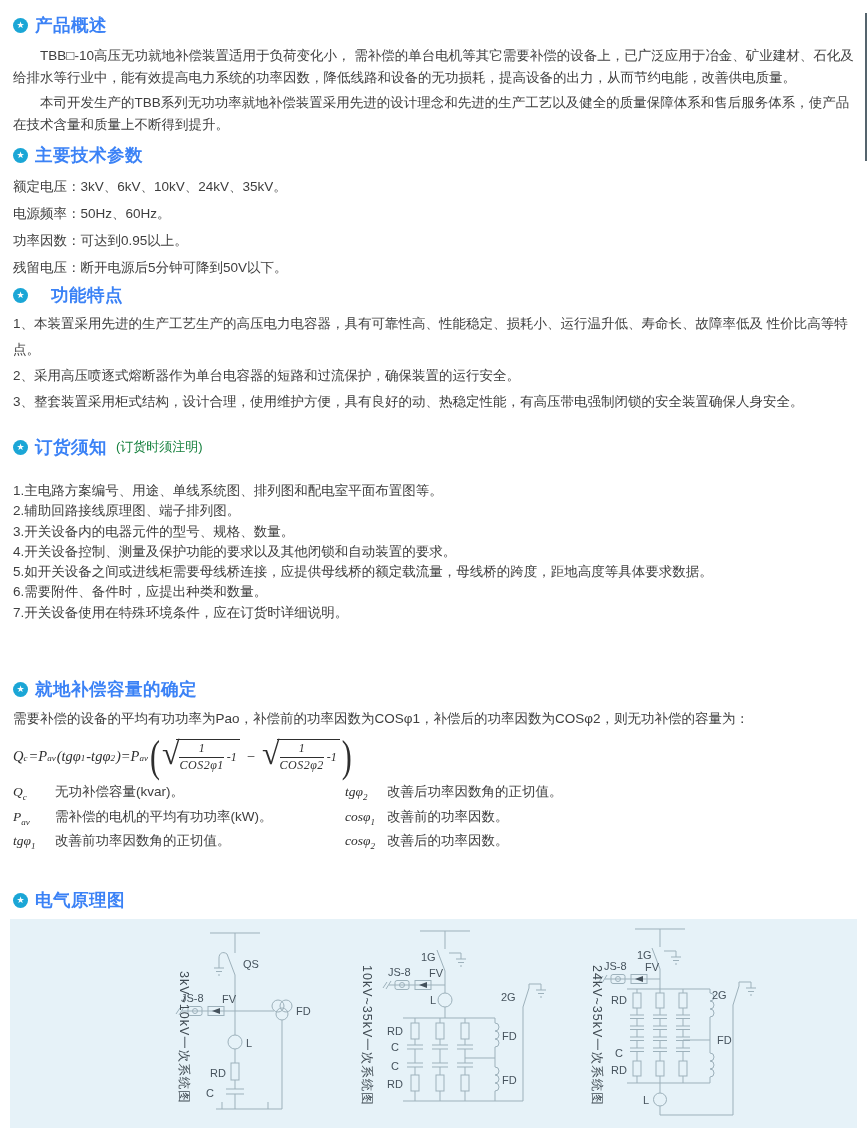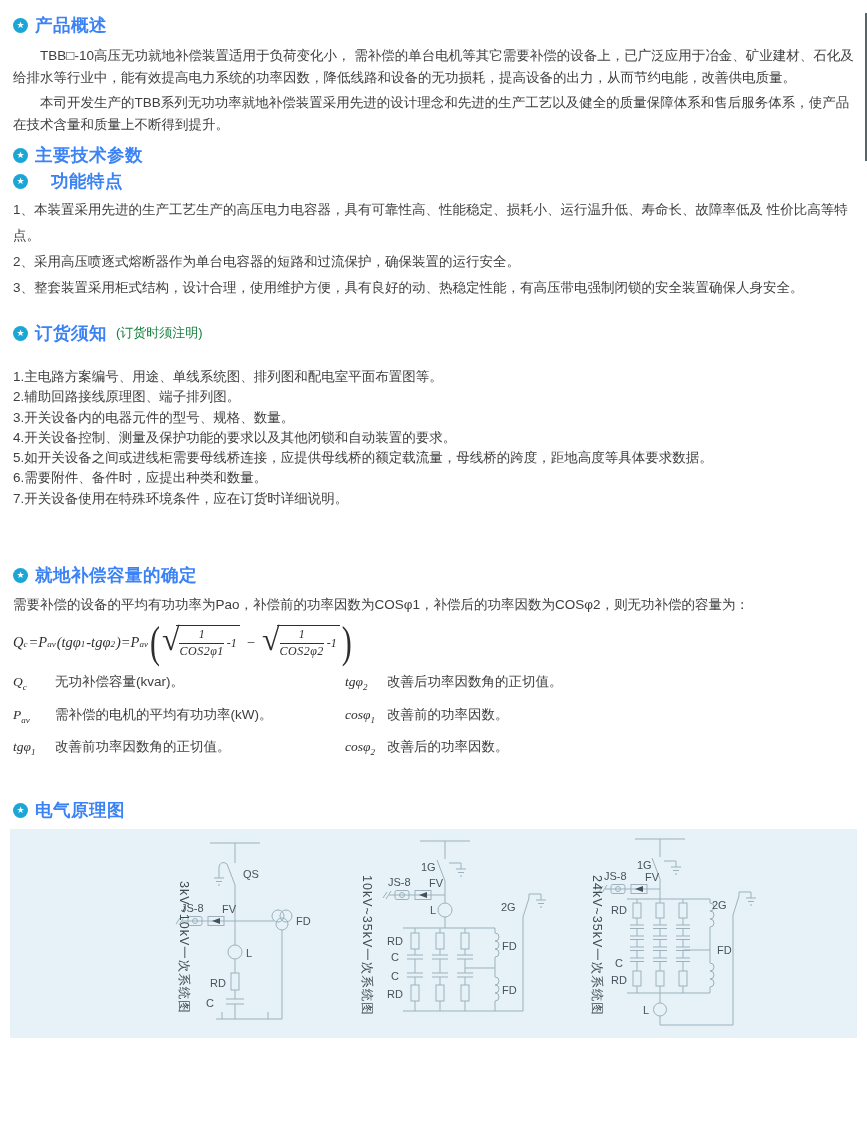--- a/index.html
+++ b/index.html
@@ -34,21 +34,21 @@
   .sqrt{display:inline-flex;align-items:center;margin:0 1px;}
   .rad{font-style:normal;font-size:32px;line-height:1;margin-right:-3px;transform:translateY(-3px);}
   .sqrt-body{display:inline-flex;align-items:center;border-top:1.3px solid #2e2e2e;padding:2px 3px 0 3px;gap:2px;}
   .frac{display:inline-flex;flex-direction:column;align-items:stretch;text-align:center;font-size:12px;line-height:1.15;}
   .frac .num{border-bottom:1px solid #2e2e2e;padding:0 3px 1px 3px;}
   .frac .den{padding-top:1px;letter-spacing:0.5px;}
   .mterm{font-size:12px;margin-left:1px;}
   .midminus{margin:0 6px;font-style:normal;}
   
   .defs{margin-top:2px;display:grid;grid-template-columns:322px 1fr;column-gap:10px;}
-  .def-row{display:flex;align-items:baseline;line-height:28px;font-size:13.5px;}
+  .def-row{display:flex;align-items:baseline;line-height:20px;font-size:13.5px;}
   .def-sym{font-family:"Liberation Serif","DejaVu Serif",serif;font-style:italic;font-size:13.5px;
     min-width:42px;color:#2e2e2e;}
   .def-sym sub{font-size:9px;}
   .def-desc{}
   
   .panel{position:relative;margin:7px -3px 0 -3px;height:209px;background:#e6f2f8;}
   .panel svg{position:absolute;top:4px;}
   .csvg{stroke:#9db1bb;fill:none;stroke-width:1;}
   .clabel{font-family:"Liberation Sans","DejaVu Sans",sans-serif;font-size:11px;fill:#45525c;
     stroke:none;font-style:normal;}
@@ -67,20 +67,26 @@
       <span class="sec-title">产品概述</span>
     </div>
     <div class="paras">
       <p class="para">TBB□-10高压无功就地补偿装置适用于负荷变化小， 需补偿的单台电机等其它需要补偿的设备上，已广泛应用于冶金、矿业建材、石化及给排水等行业中，能有效提高电力系统的功率因数，降低线路和设备的无功损耗，提高设备的出力，从而节约电能，改善供电质量。</p>
       <p class="para">本司开发生产的TBB系列无功功率就地补偿装置采用先进的设计理念和先进的生产工艺以及健全的质量保障体系和售后服务体系，使产品在技术含量和质量上不断得到提升。</p>
     </div>
 
     <div class="sec-head mt2">
       <span class="star-icon"></span>
       <span class="sec-title">主要技术参数</span>
+    </div>
+    <div class="speclist">
+      <div class="spec-line">额定电压：3kV、6kV、10kV、24kV、35kV。</div>
+      <div class="spec-line">电源频率：50Hz、60Hz。</div>
+      <div class="spec-line">功率因数：可达到0.95以上。</div>
+      <div class="spec-line">残留电压：断开电源后5分钟可降到50V以下。</div>
     </div>
 
     <div class="sec-head mt3">
       <span class="star-icon"></span>
       <span class="sec-title">功能特点</span>
     </div>
     <div class="featlist">
       <div class="feature-line">1、本装置采用先进的生产工艺生产的高压电力电容器，具有可靠性高、性能稳定、损耗小、运行温升低、寿命长、故障率低及 性价比高等特点。</div>
       <div class="feature-line">2、采用高压喷逐式熔断器作为单台电容器的短路和过流保护，确保装置的运行安全。</div>
       <div class="feature-line">3、整套装置采用柜式结构，设计合理，使用维护方便，具有良好的动、热稳定性能，有高压带电强制闭锁的安全装置确保人身安全。</div>

